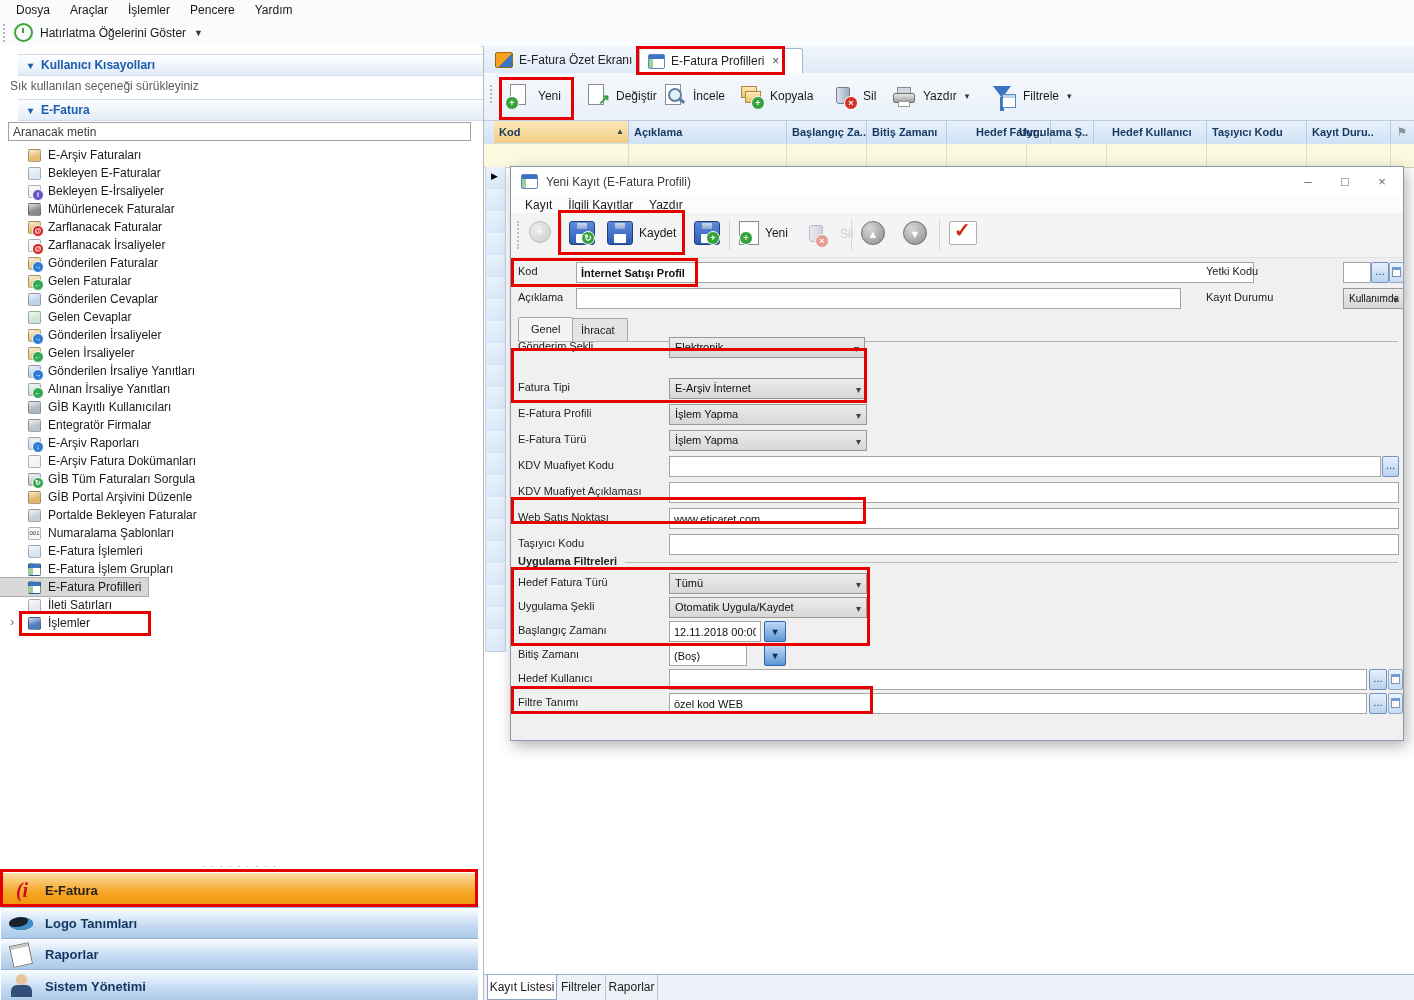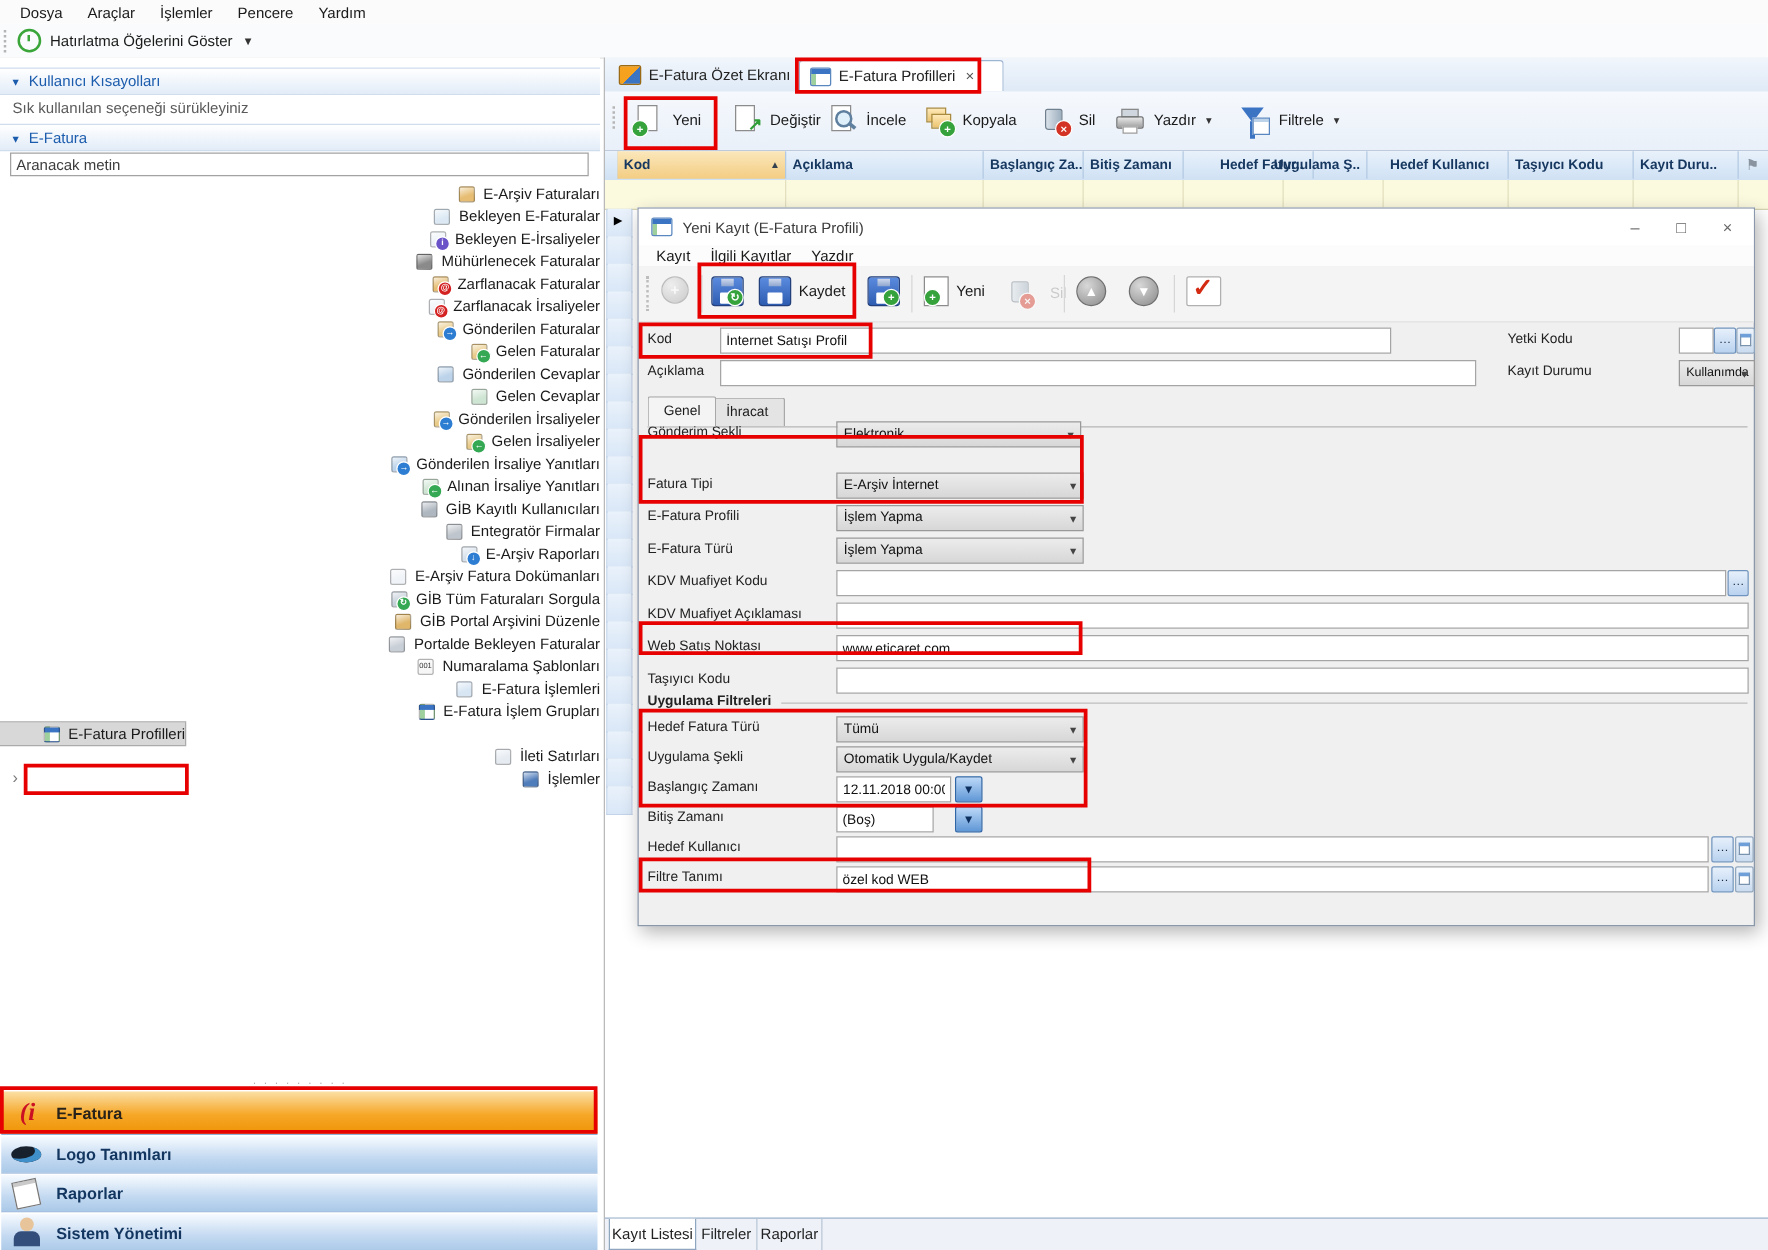--- a/index.html
+++ b/index.html
@@ -7,29 +7,29 @@
   
   #menubar{position:absolute;left:0;top:0;width:1414px;height:19px;background:#fbfbfb;display:flex;align-items:center;padding-left:6px;}
   #menubar span{padding:1px 10px;cursor:default;}
   #topbar{position:absolute;left:0;top:19px;width:1414px;height:27px;background:#fafbfc;border-bottom:1px solid #e2e2e2;display:flex;align-items:center;}
   .grip{width:3px;height:18px;border-left:2px dotted #b5b5b5;margin:0 6px 0 3px;}
   .clk{width:15px;height:15px;border-radius:50%;border:2px solid #3aa63a;position:relative;margin-right:7px;flex:none;}
   .clk::after{content:"";position:absolute;left:6px;top:3px;width:2px;height:5px;background:#3aa63a;}
   .caret{font-size:9px;color:#333;margin-left:8px;}
   
   #sidebar{position:absolute;left:0;top:46px;width:480px;height:954px;background:#fff;}
-  .shead{position:absolute;left:0;width:480px;height:20px;background:linear-gradient(#ffffff,#e2ecf8);
-    border-top:1px solid #cfdded;border-bottom:1px solid #cfdded;color:#1b5cad;font-weight:normal;line-height:20px;}
+  .shead{position:absolute;left:18px;width:480px;height:20px;background:linear-gradient(#ffffff,#e2ecf8);
+    border-top:1px solid #cfdded;border-bottom:1px solid #cfdded;color:#1b5cad;font-weight:bold;line-height:20px;}
   .shead .tri{color:#1b5cad;font-size:10px;margin:0 8px 0 10px;}
   .hint{position:absolute;left:10px;top:33px;color:#5a5a5a;}
   .searchwrap{position:absolute;left:8px;top:76px;width:463px;height:19px;}
   .searchwrap input{width:100%;height:19px;border:1px solid #a3a3a3;box-sizing:border-box;font:12px "Liberation Sans",sans-serif;padding:0 4px;color:#333;}
   .searchwrap input::placeholder{color:#3c3c3c;opacity:1;}
   #slist{position:absolute;left:0;top:100px;width:480px;}
-  .side-item{position:relative;height:18px;display:flex;align-items:center;padding-left:28px;cursor:default;justify-content:flex-end;}
+  .side-item{position:relative;height:18px;display:flex;align-items:center;padding-left:28px;cursor:default;}
   .side-item.selected{background:#d8d8d8;outline:1px solid #ababab;width:120px;}
   .exp{position:absolute;left:10px;top:0;color:#7a7a7a;font-size:13px;}
   .si{width:13px;height:13px;border:1px solid rgba(0,0,0,.28);border-radius:2px;position:relative;flex:none;margin-right:7px;box-sizing:border-box;}
   .sib{position:absolute;right:-4px;bottom:-4px;width:10px;height:10px;border-radius:50%;color:#fff;font-size:7px;line-height:10px;text-align:center;font-weight:bold;border:1px solid #fff;}
   .grid-list-icon{background-color:#fff;background-image:linear-gradient(#3c74c4 0 4px,transparent 4px),linear-gradient(90deg,#9ed09e 0 4px,#fff 4px);}
   .numbering-icon::after{content:"001";position:absolute;left:0;top:2px;width:100%;text-align:center;font-size:6px;color:#333;}
   .slabel{white-space:nowrap;}
   .dots-handle{position:absolute;left:0;top:816px;width:480px;text-align:center;color:#8a8a8a;font-size:8px;letter-spacing:2px;}
   .pbar{position:absolute;left:1px;width:477px;display:flex;align-items:center;font-weight:bold;font-size:13px;color:#12365f;
     background:linear-gradient(#f7fbff,#c3d9f1 60%,#aac9e8);border-top:1px solid #fff;border-bottom:1px solid #8fb0d8;cursor:default;}
@@ -482,21 +482,21 @@
         <span class="circb">▼</span>
       </span>
     <span class="dsep" style="left:428px"></span>
     <span class="titem" style="left:438px">
         <span class="chkic"></span>
       </span>
   </div>
 
   <div class="frow" style="top:95px">
     <span class="flabel">Kod</span>
-    <input class="fin" style="left: 65px; width: 537px;" value="İnternet Satışı Profil">
+    <input class="fin" style="left: 65px; width: 678px; font-weight: bold;" value="İnternet Satışı Profil">
     <span class="flabel" style="left:695px">Yetki Kodu</span>
     <input class="fin" style="left: 832px; width: 28px;" value="">
     <span class="dotsbtn" style="left:860px;width:18px">…</span>
     <span class="winbtn" style="left:878px"></span>
   </div>
   <div class="frow" style="top:121px">
     <span class="flabel">Açıklama</span>
     <input class="fin" style="left: 65px; width: 605px;" value="">
     <span class="flabel" style="left:695px">Kayıt Durumu</span>
     <span class="selc" style="left:832px;width:61px;font-size:10px"><span>Kullanımda</span><span class="chev">▾</span></span>

